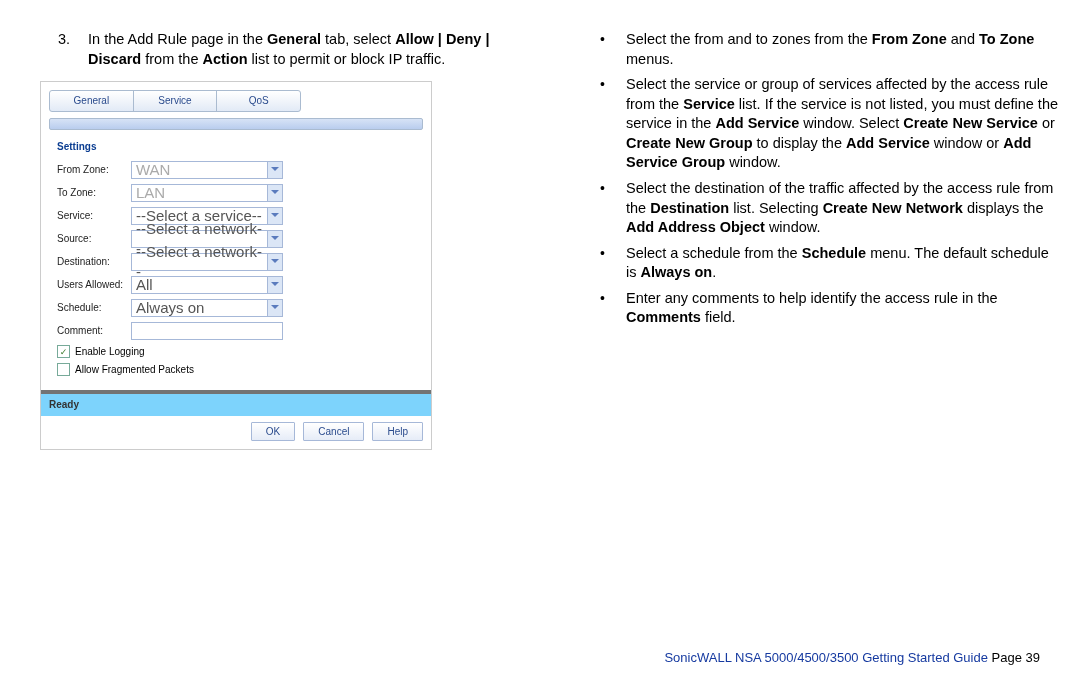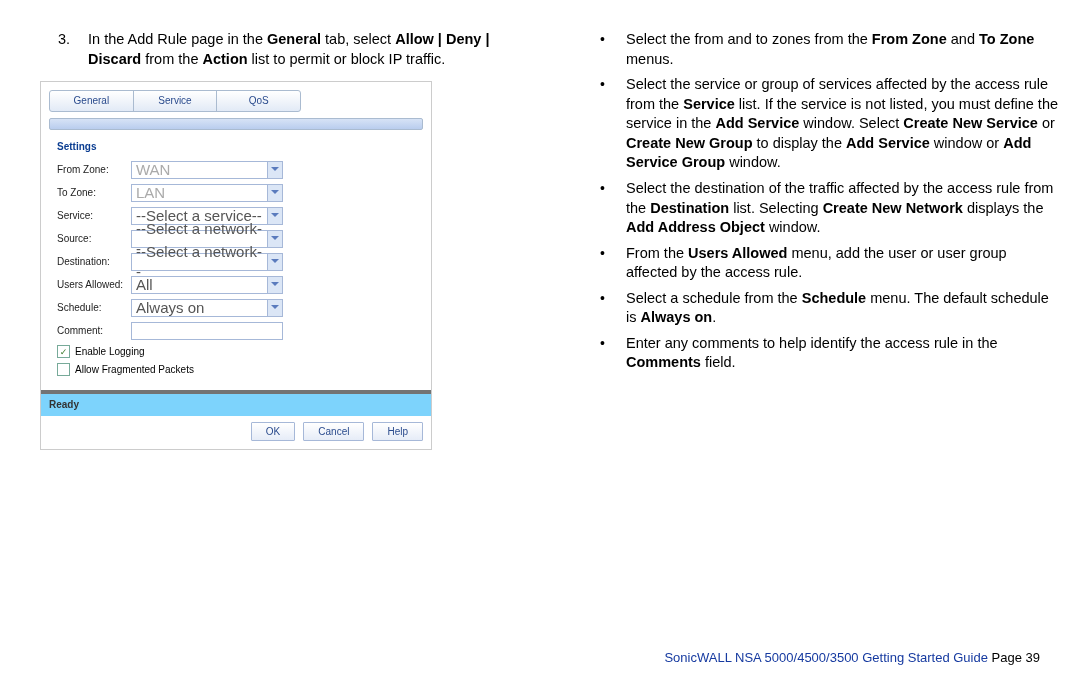--- a/index.html
+++ b/index.html
@@ -135,21 +135,20 @@
           <div class="btn">Help</div>
         </div>
       </div>
     </div>
 
     <div class="col">
       <ul class="bullets" id="bullets">
           <li><span>Select the from and to zones from the </span><b>From Zone</b><span> and </span><b>To Zone</b><span> menus.</span></li>
           <li><span>Select the service or group of services affected by the access rule from the </span><b>Service</b><span> list. If the service is not listed, you must define the service in the </span><b>Add Service</b><span> window. Select </span><b>Create New Service</b><span> or </span><b>Create New Group</b><span> to display the </span><b>Add Service</b><span> window or </span><b>Add Service Group</b><span> window.</span></li>
           <li><span>Select the destination of the traffic affected by the access rule from the </span><b>Destination</b><span> list. Selecting </span><b>Create New Network</b><span> displays the </span><b>Add Address Object</b><span> window.</span></li>
-          <li><span>From the </span><b>Users Allowed</b><span> menu, add the user or user group affected by the access rule.</span></li>
           <li><span>Select a schedule from the </span><b>Schedule</b><span> menu. The default schedule is </span><b>Always on</b><span>.</span></li>
           <li><span>Enter any comments to help identify the access rule in the </span><b>Comments</b><span> field.</span></li>
         </ul>
     </div>
   </div>
 
   <div class="footer">
     <span class="link">SonicWALL NSA 5000/4500/3500 Getting Started Guide</span><span class="pg">  Page 39</span>
   </div>
 </div>

